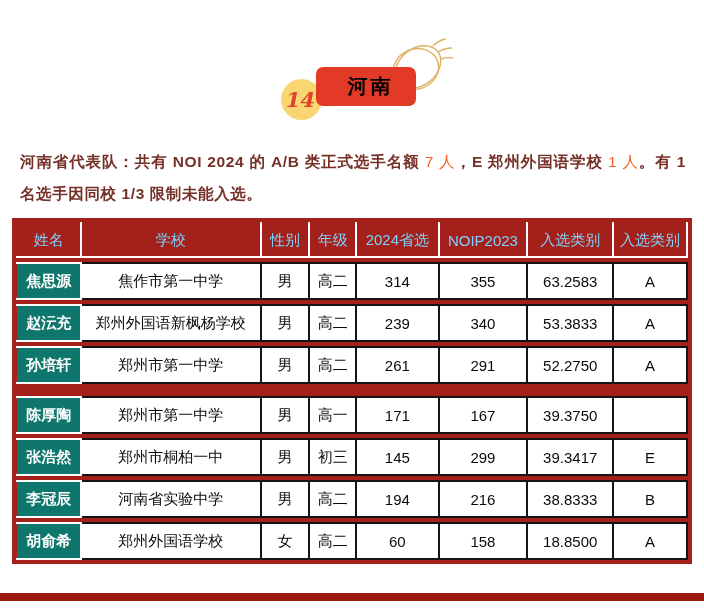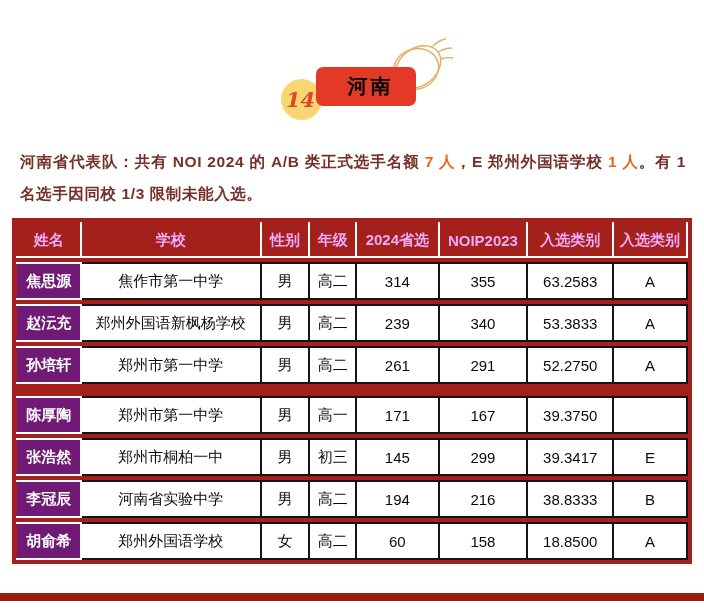--- a/index.html
+++ b/index.html
@@ -25,41 +25,41 @@
     color:#000000;font-weight:700;font-size:20px;letter-spacing:3px;margin-left:9px;
   }
   
   .intro{
     position:absolute;left:20px;top:146px;width:666px;
     font-size:15.5px;line-height:32px;color:#753128;text-align:justify;
     letter-spacing:0.6px;
   }
   .seg-normal{font-weight:700;}
   .seg-bold{font-weight:700;}
-  .seg-orange{font-weight:700;color:#F3611B;margin-top:32px;}
+  .seg-orange{font-weight:400;color:#F3611B;margin-top:32px;}
   
   .bottom-bar{position:absolute;left:0;top:593px;width:704px;height:8px;background:#9C1D10;}
   
   .table-wrap{
     position:absolute;left:12px;top:218px;width:680px;background:#A3201B;
     padding:4px;box-sizing:border-box;z-index:3;
   }
   table.results{border-collapse:collapse;width:100%;table-layout:fixed;}
   col.c1{width:9.4%}col.c2{width:26.6%}col.c3{width:7.2%}col.c4{width:6.9%}
   col.c5{width:12.2%}col.c6{width:13.1%}col.c7{width:12.7%}col.c8{width:10.9%}
   table.results th{
-    background:#A3201B;color:#f0abfc;font-weight:700;font-size:15px;
+    background:#A3201B;color:#7dd3fc;font-weight:400;font-size:15px;
     height:32px;border:2px solid #ffffff;border-top-color:transparent;
     padding:0;text-align:center;
   }
   table.results th:first-child{border-left-color:transparent;}
   table.results td{padding:0;text-align:center;vertical-align:middle;}
   tr.data-row td{height:34px;}
   td.cell-name{
-    background:#701a75;color:#ffffff;font-weight:700;font-size:15px;
+    background:#0f766e;color:#ffffff;font-weight:700;font-size:15px;
     border:2px solid #ffffff;border-left-color:transparent;
   }
   td.cell-body{
     background:#ffffff;color:#0a0a0a;font-size:15px;
     border:2px solid #141414;
   }
   tr.gap-row td{height:4px;border:none;background:transparent;padding:0;line-height:0;}
 </style>
 </head>
 <body>

